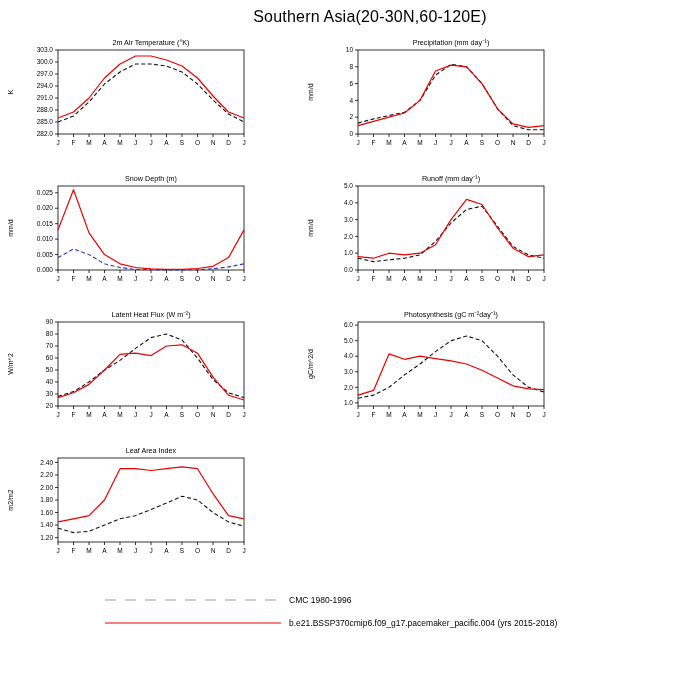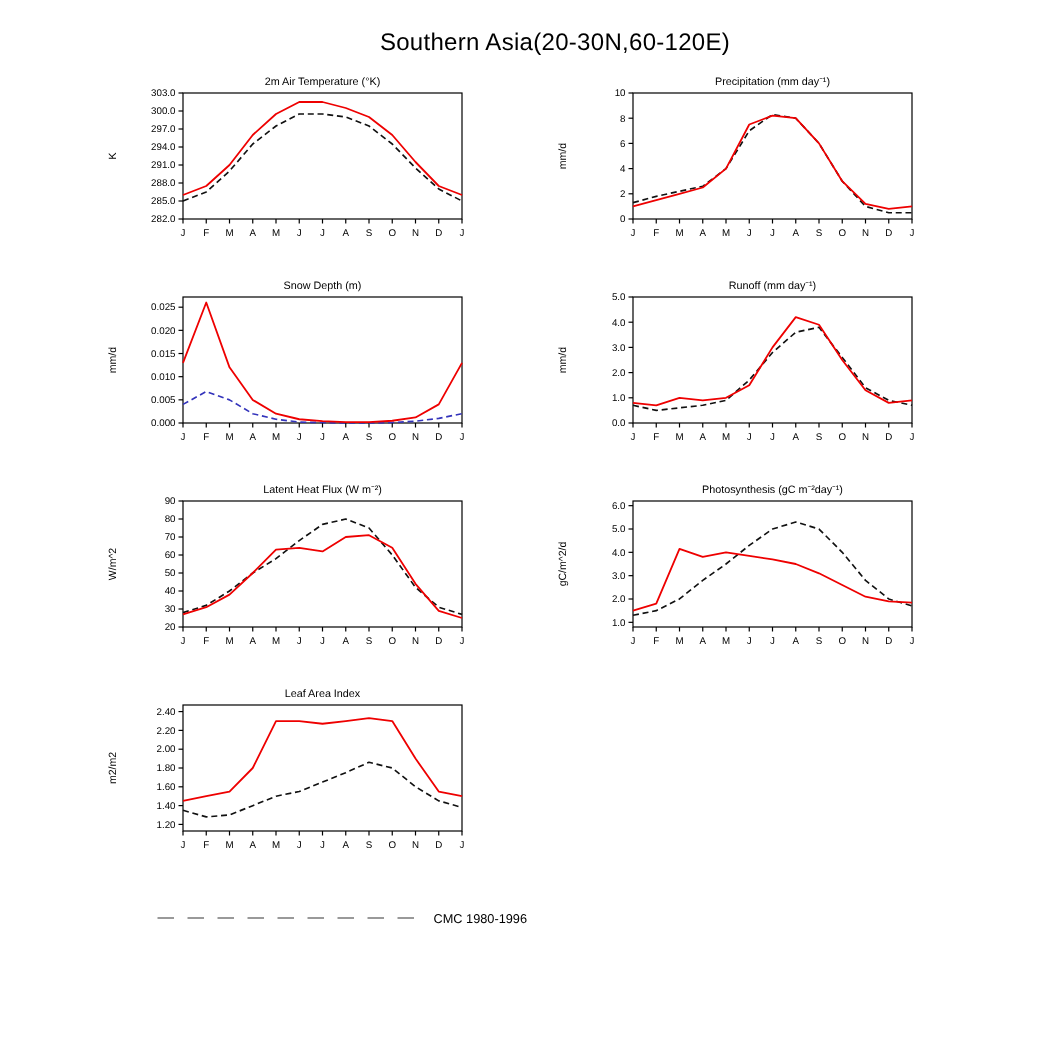--- a/index.html
+++ b/index.html
@@ -1,20 +1,20 @@
 <!DOCTYPE html>
 <html><head>
 <meta charset="utf-8">
 <style>
   html,body{margin:0;padding:0;background:#ffffff;}
   body{width:700px;height:700px;overflow:hidden;font-family:"Liberation Sans",sans-serif;color:#000;}
   #figure{position:relative;width:700px;height:700px;}
-  .main-title{text-align:center;font-size:16px;letter-spacing:.2px;padding-top:20px;margin-left:40px;}
+  .main-title{text-align:center;font-size:16px;letter-spacing:.2px;padding-top:8px;margin-left:40px;}
   .chart-grid{margin-top:8px;}
-  .chart-row{display:flex;justify-content:center;gap:28px;margin-bottom:6px;}
+  .chart-row{display:flex;justify-content:flex-start;gap:28px;margin-bottom:6px;}
   .chart-cell{width:272px;height:130px;}
   .chart-cell.spacer{visibility:hidden;}
   .legend{margin:10px 0 0 104px;}
   .legend-row{display:flex;align-items:flex-end;height:23px;}
   .legend-line{flex:0 0 auto;}
   .legend-label{font-size:8.5px;margin-left:7px;white-space:nowrap;}
   svg text{font-family:"Liberation Sans",sans-serif;}
 </style>
 </head>
 <body>
@@ -359,14 +359,20 @@
     </div>
   </div>
 
   <div class="legend">
     <div class="legend-row">
       <svg class="legend-line" width="178" height="10">
           <line x1="1" y1="5" x2="177" y2="5" stroke="#999999" stroke-width="1.2" stroke-dasharray="11 9"></line>
         </svg>
       <span class="legend-label">CMC 1980-1996</span>
     </div>
+    <div class="legend-row">
+      <svg class="legend-line" width="178" height="10">
+          <line x1="1" y1="5" x2="177" y2="5" stroke="#ee0000" stroke-width="1.2"></line>
+        </svg>
+      <span class="legend-label">b.e21.BSSP370cmip6.f09_g17.pacemaker_pacific.004 (yrs 2015-2018)</span>
+    </div>
   </div>
 </div>
 
 </body></html>

